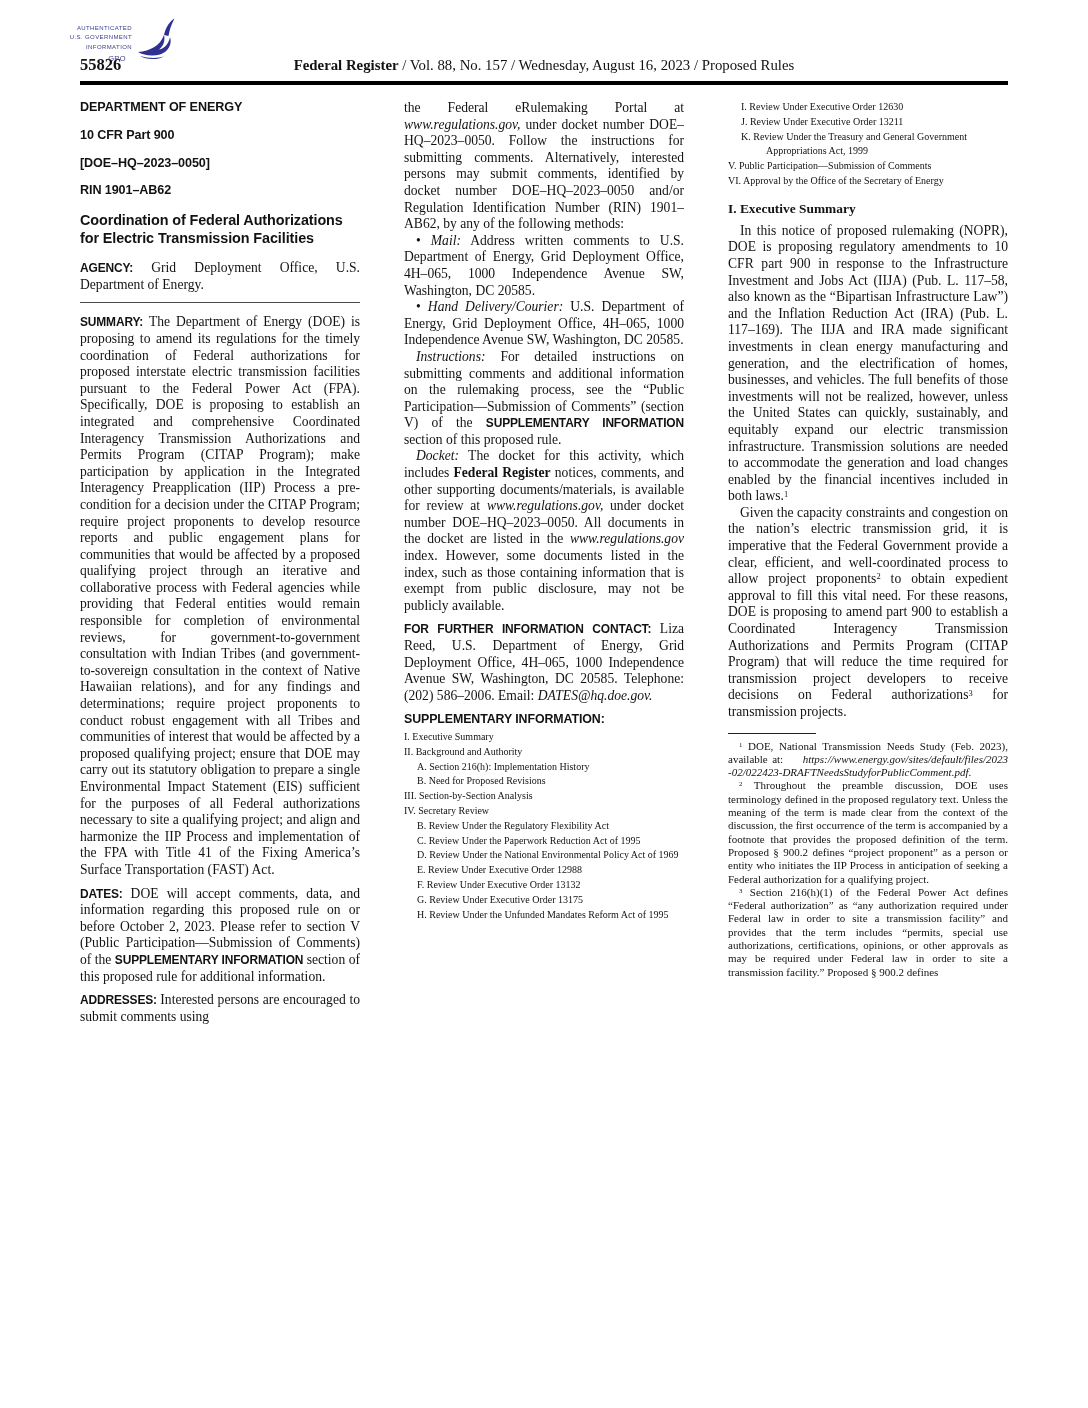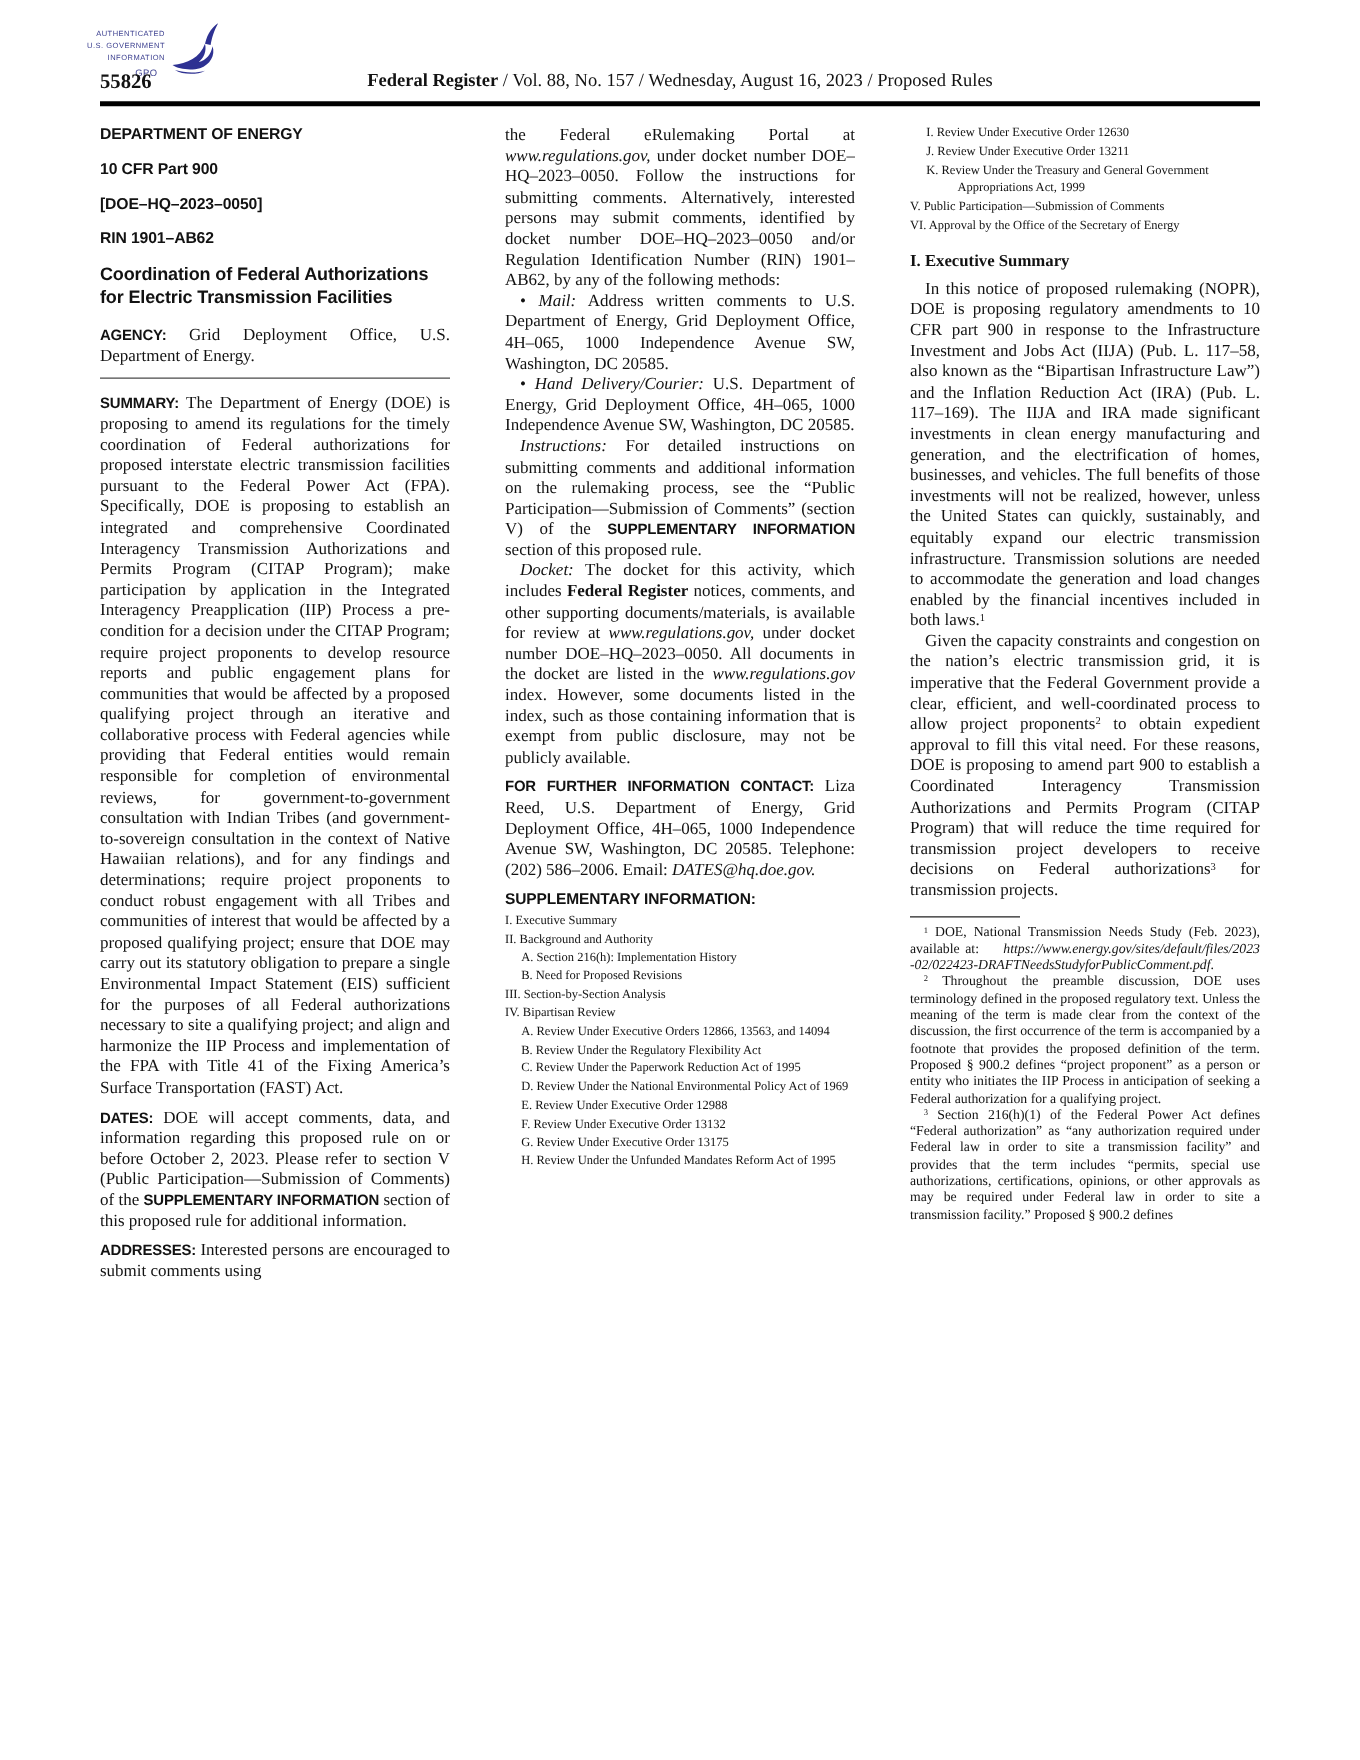--- a/index.html
+++ b/index.html
@@ -96,22 +96,21 @@
         <div class="blk pi"><span class="r-n">• </span><span class="r-i">Hand Delivery/Courier:</span><span class="r-n"> U.S. Department of Energy, Grid Deployment Office, 4H–065, 1000 Independence Avenue SW, Washington, DC 20585.</span></div>
         <div class="blk pi"><span class="r-i">Instructions:</span><span class="r-n"> For detailed instructions on submitting comments and additional information on the rulemaking process, see the “Public Participation—Submission of Comments” (section V) of the </span><span class="r-bs">SUPPLEMENTARY INFORMATION</span><span class="r-n"> section of this proposed rule.</span></div>
         <div class="blk pi"><span class="r-i">Docket:</span><span class="r-n"> The docket for this activity, which includes </span><span class="r-b">Federal Register</span><span class="r-n"> notices, comments, and other supporting documents/materials, is available for review at </span><span class="r-i">www.regulations.gov,</span><span class="r-n"> under docket number DOE–HQ–2023–0050. All documents in the docket are listed in the </span><span class="r-i">www.regulations.gov</span><span class="r-n"> index. However, some documents listed in the index, such as those containing information that is exempt from public disclosure, may not be publicly available.</span></div>
         <div class="blk plabel mt"><span class="r-bs">FOR FURTHER INFORMATION CONTACT: </span><span class="r-n">Liza Reed, U.S. Department of Energy, Grid Deployment Office, 4H–065, 1000 Independence Avenue SW, Washington, DC 20585. Telephone: (202) 586–2006. Email: </span><span class="r-i">DATES@hq.doe.gov.</span></div>
         <div class="blk supphead"><span class="r-n">SUPPLEMENTARY INFORMATION:</span></div>
         <div class="blk toc1"><span class="r-n">I. Executive Summary</span></div>
         <div class="blk toc1"><span class="r-n">II. Background and Authority</span></div>
         <div class="blk toc2"><span class="r-n">A. Section 216(h): Implementation History</span></div>
         <div class="blk toc2"><span class="r-n">B. Need for Proposed Revisions</span></div>
         <div class="blk toc1"><span class="r-n">III. Section-by-Section Analysis</span></div>
-        <div class="blk toc1"><span class="r-n">IV. Bipartisan Review</span></div>
-        <div class="blk toc2"><span class="r-n">A. Review Under Executive Orders 12866, 13563, and 14094</span></div>
+        <div class="blk toc1"><span class="r-n">IV. Secretary Review</span></div>
         <div class="blk toc2"><span class="r-n">B. Review Under the Regulatory Flexibility Act</span></div>
         <div class="blk toc2"><span class="r-n">C. Review Under the Paperwork Reduction Act of 1995</span></div>
         <div class="blk toc2"><span class="r-n">D. Review Under the National Environmental Policy Act of 1969</span></div>
         <div class="blk toc2"><span class="r-n">E. Review Under Executive Order 12988</span></div>
         <div class="blk toc2"><span class="r-n">F. Review Under Executive Order 13132</span></div>
         <div class="blk toc2"><span class="r-n">G. Review Under Executive Order 13175</span></div>
         <div class="blk toc2"><span class="r-n">H. Review Under the Unfunded Mandates Reform Act of 1995</span></div>
       </div>
     <div class="col">
         <div class="blk toc2"><span class="r-n">I. Review Under Executive Order 12630</span></div>

